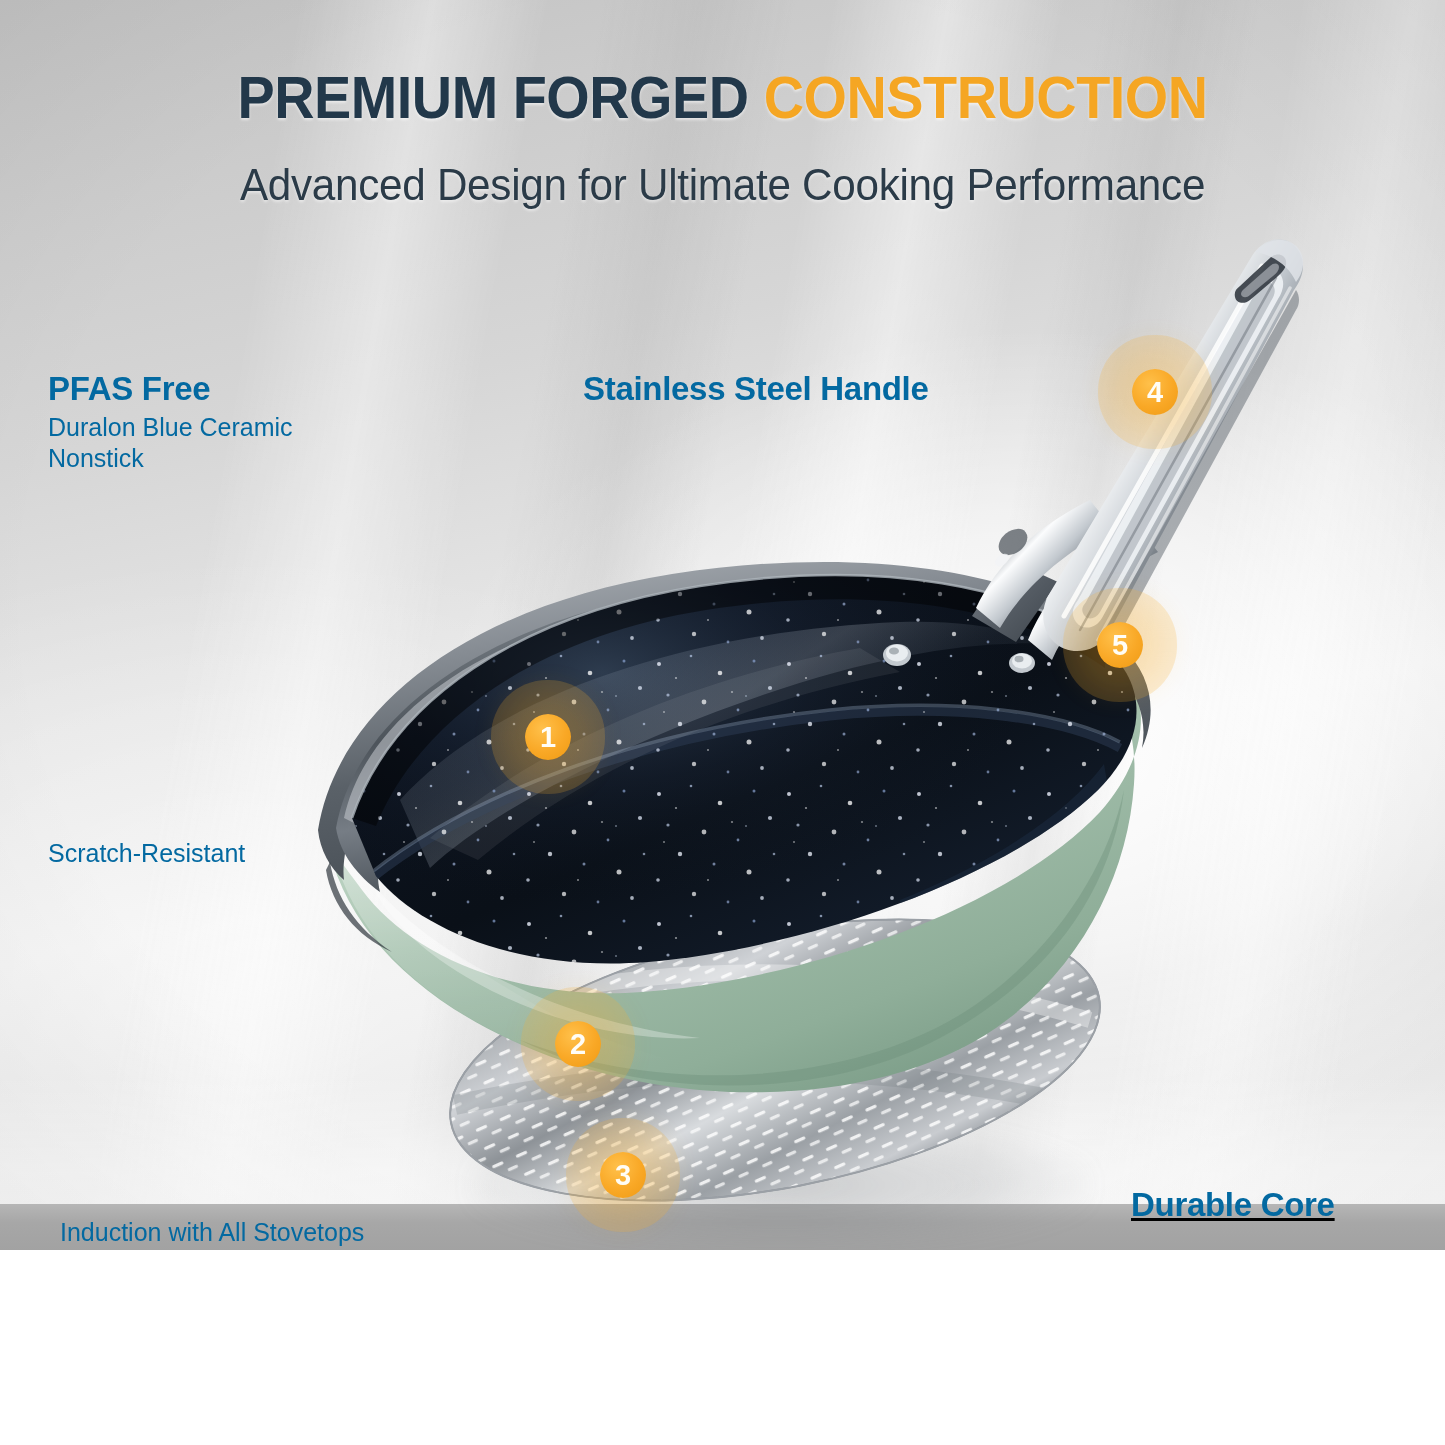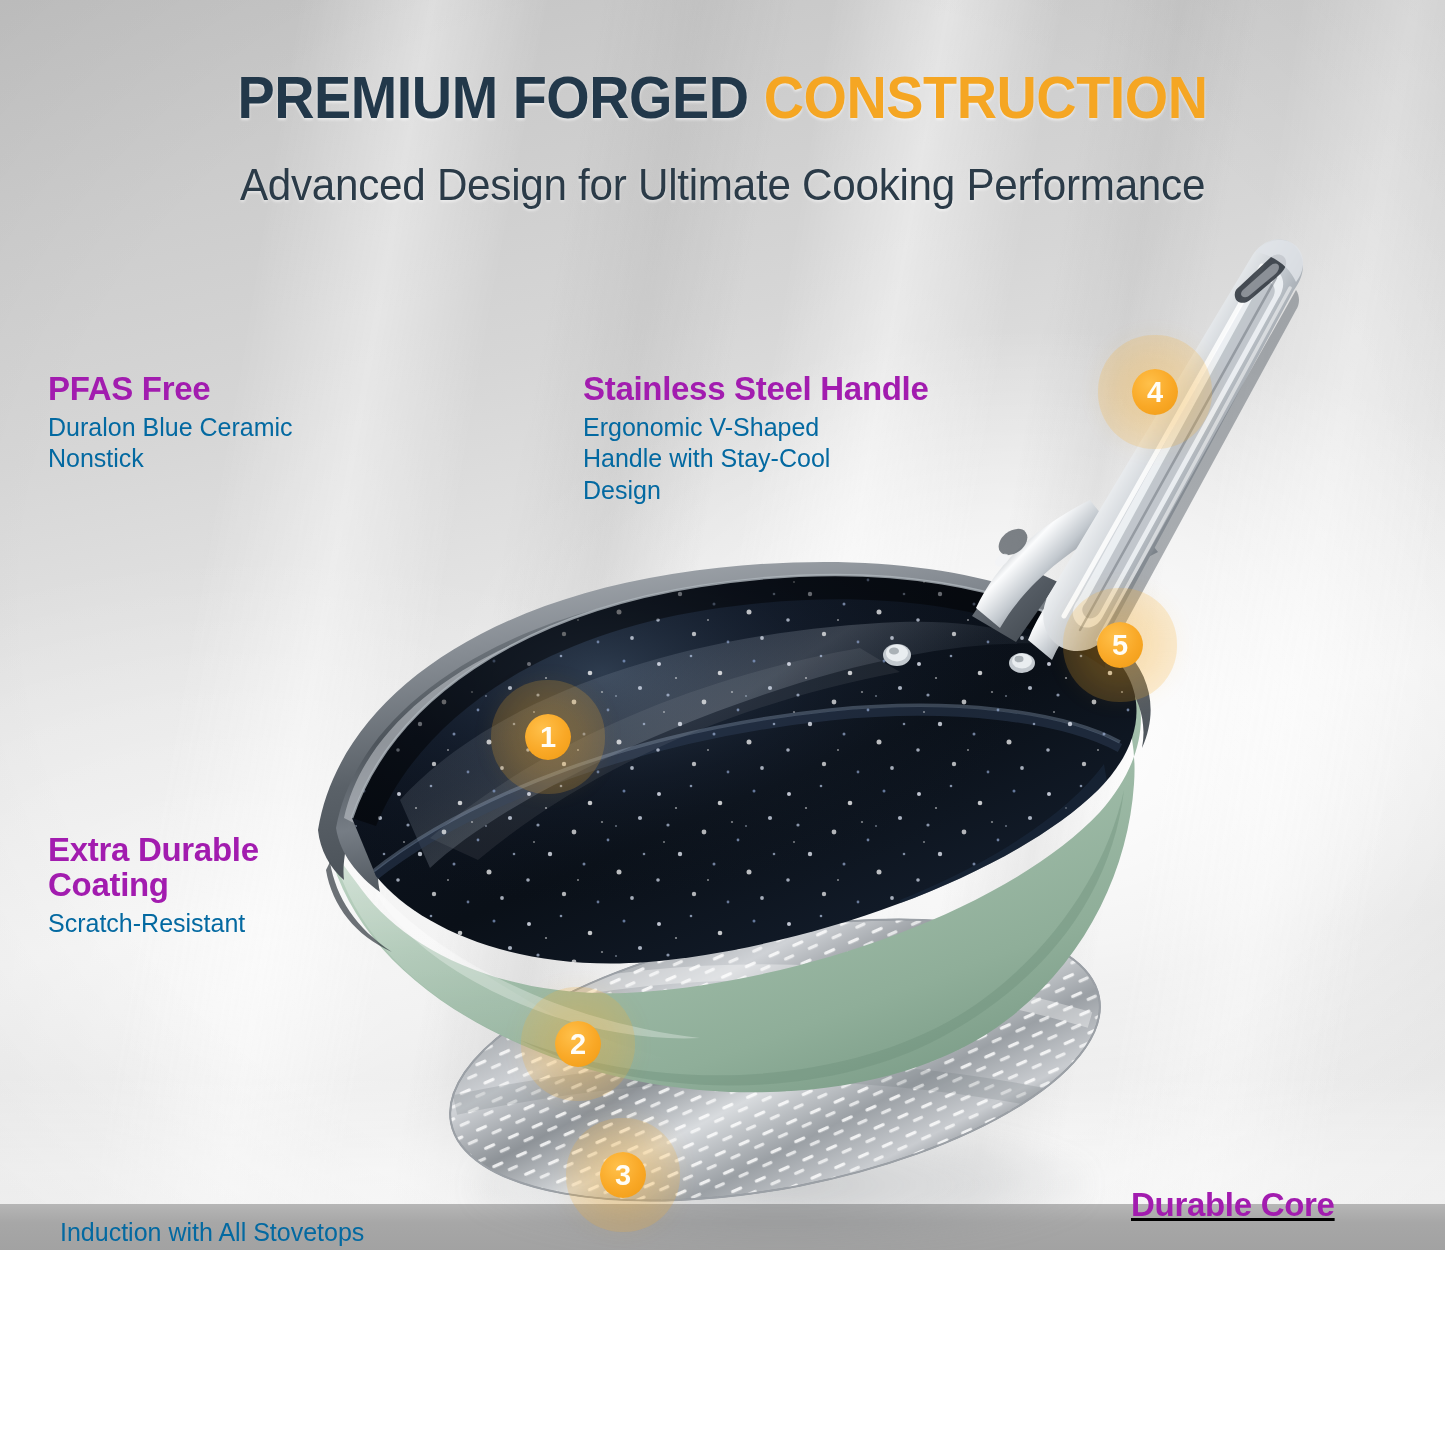--- a/index.html
+++ b/index.html
@@ -67,21 +67,21 @@
     text-align: center;
     font-size: 44px; font-weight: 400; color: #2b3b48;
     letter-spacing: -0.3px; white-space: nowrap;
     transform: scaleX(0.96);
     text-shadow: 0 2px 3px rgba(255,255,255,0.5);
   }
 
   
   .callout { position: absolute; }
   .callout h3 {
-    font-size: 33px; font-weight: 700; color: #a21caf;
+    font-size: 33px; font-weight: 700; color: #0369a1;
     letter-spacing: -0.3px; line-height: 1.06;
     white-space: pre-line;
   }
   .callout p {
     font-size: 25px; font-weight: 400; color: #0369a1;
     line-height: 1.26; margin-top: 5px;
     white-space: pre-line;
   }
 
   
@@ -425,33 +425,28 @@
   <div class="badge" style="left:1155px; top:392px;">4</div>
   <div class="badge" style="left:1120px; top:645px;">5</div>
 
   <div class="callout" style="left:48px; top:372px; width:340px; z-index:50;">
     <h3>PFAS Free</h3>
     <p>Duralon Blue Ceramic
 Nonstick</p>
   </div>
 
   <div class="callout" style="left:48px; top:833px; width:340px; z-index:50;">
-    <h3>Extra Durable
-Coating</h3>
     <p>Scratch-Resistant</p>
   </div>
 
   <div class="callout" style="left:60px; top:1212px; width:430px; z-index:50;">
     <p>Induction with All Stovetops</p>
   </div>
 
   <div class="callout" style="left:583px; top:372px; width:380px; z-index:50;">
     <h3>Stainless Steel Handle</h3>
-    <p>Ergonomic V-Shaped
-Handle with Stay-Cool
-Design</p>
   </div>
 
   <div class="callout" style="left:1131px; top:1188px; width:310px; z-index:50;text-decoration:underline;">
     <h3>Durable Core</h3>
   </div>
 
 </div>
 
 </body></html>

